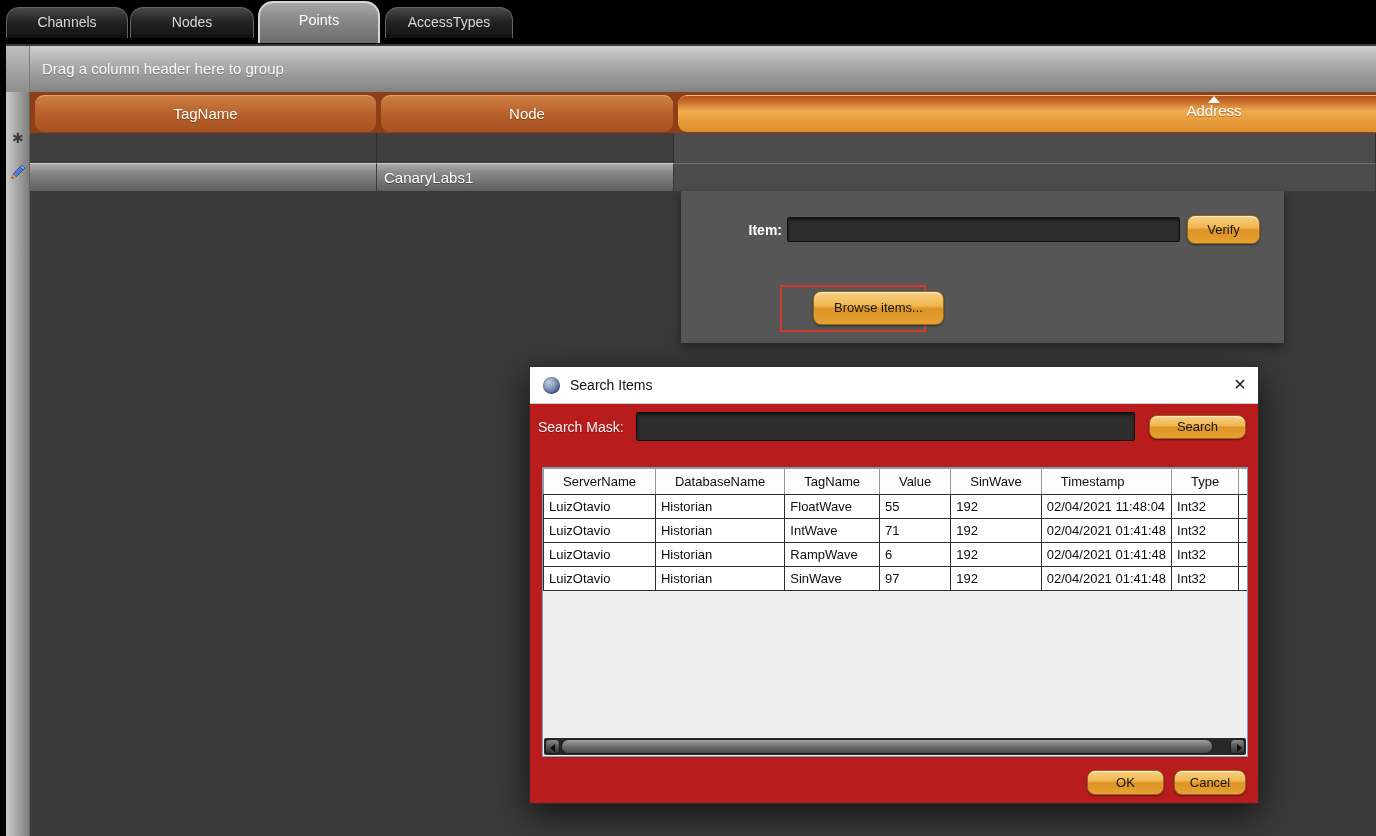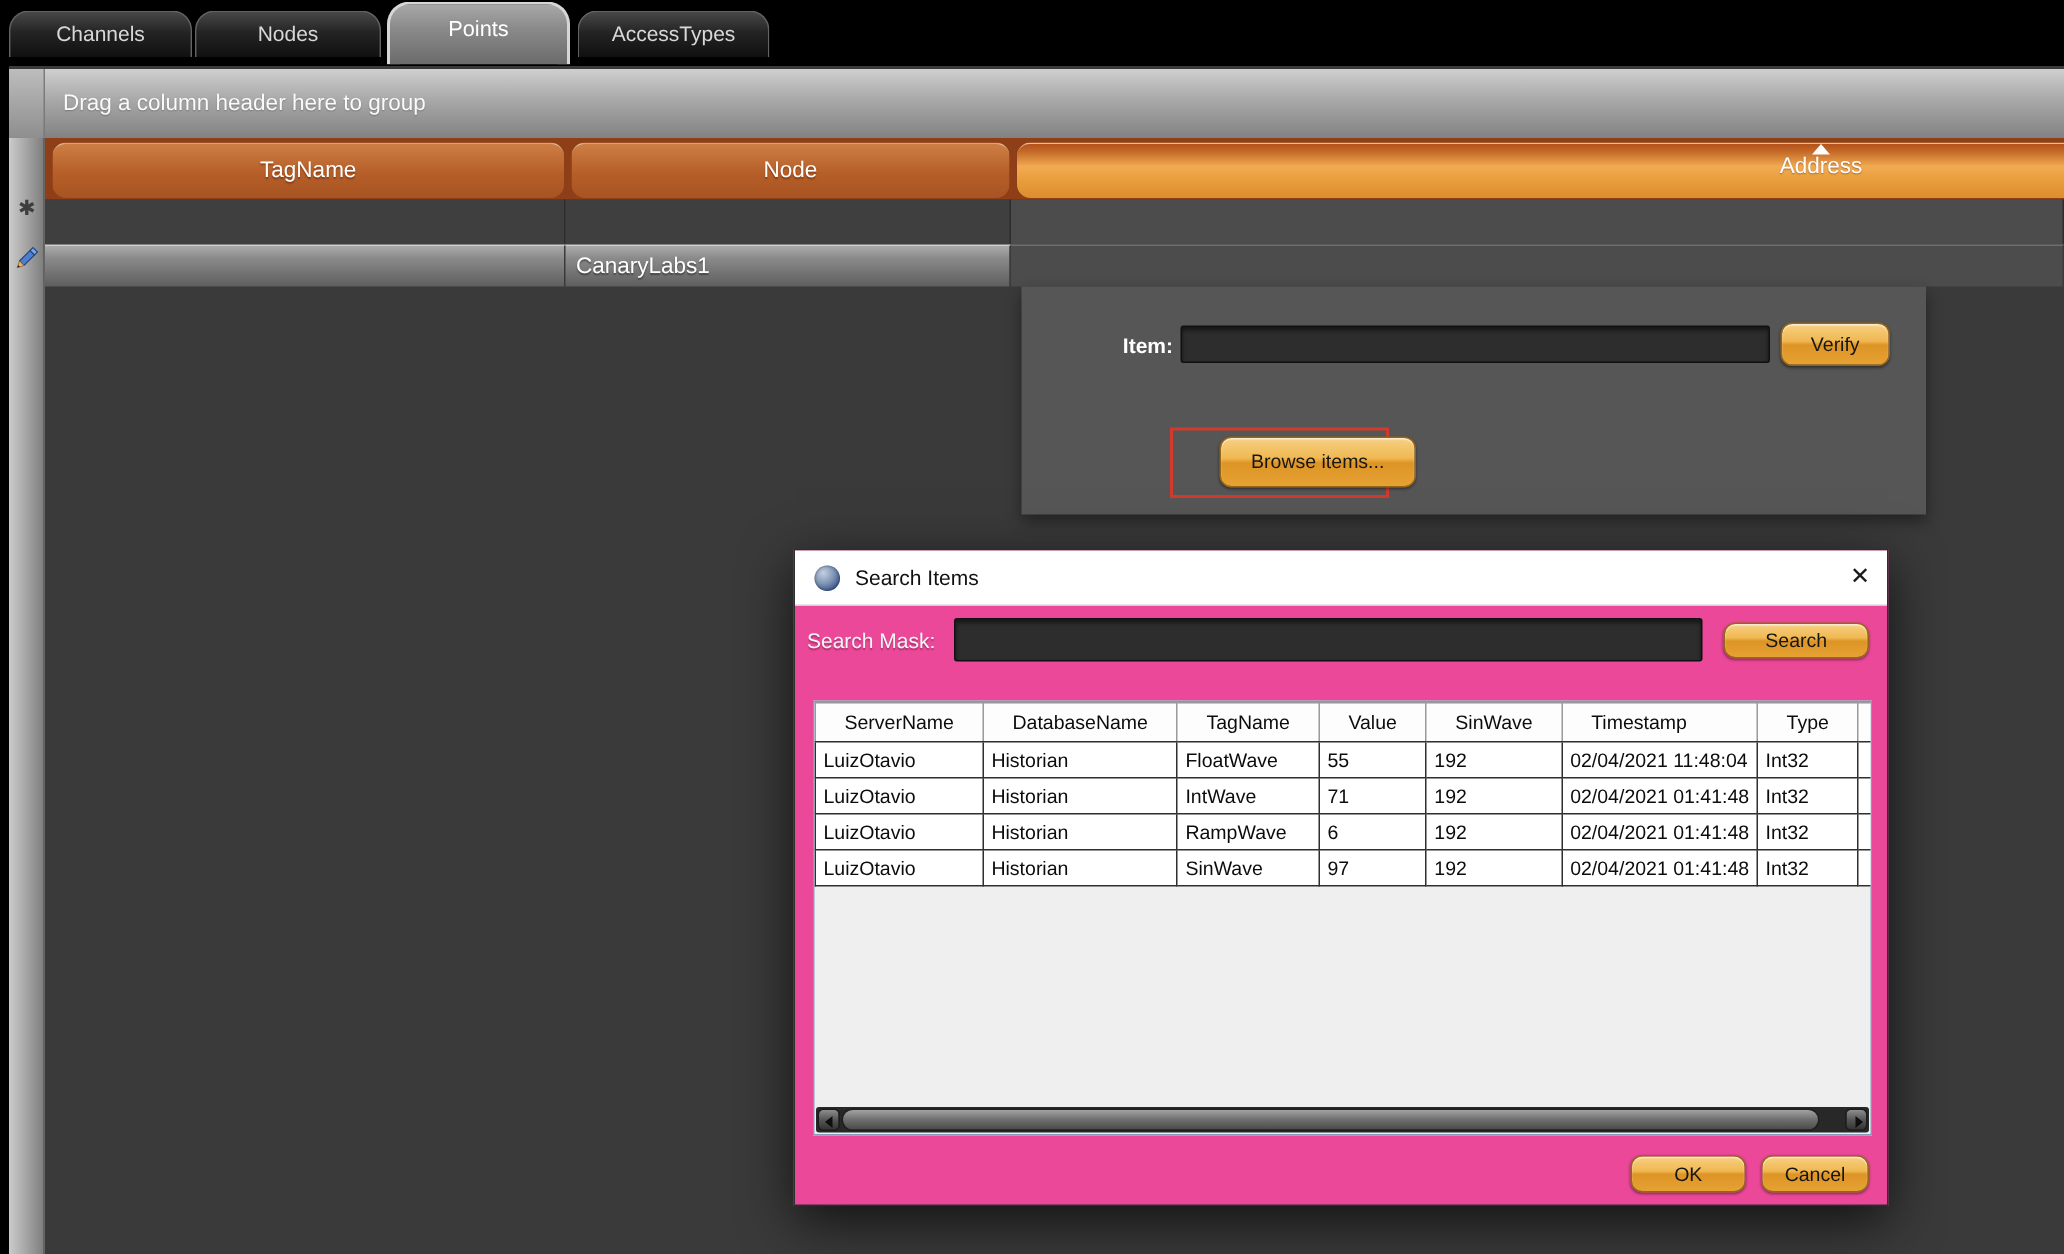--- a/index.html
+++ b/index.html
@@ -111,21 +111,21 @@
     color:#161616; font-size:13px; text-align:center; cursor:pointer;
     font-family:"Liberation Sans", sans-serif;
   }
   .verify-btn { left:506px; top:24px; width:73px; height:29px; line-height:27px; }
   .browse-btn { left:106px; top:100px; width:131px; height:34px; line-height:32px;margin-left:26px; }
   .red-annotation { left:99px; top:94px; width:146px; height:47px; border:2px solid #d23a2e; }
 
   
   .dialog {
     left:529px; top:366px; width:730px; height:438px;
-    background:#ec4899; border:1px solid #2e2e2e;
+    background:#b91c1c; border:1px solid #2e2e2e;
     box-shadow:0 10px 34px rgba(0,0,0,.7);
   }
   .dlg-titlebar { left:0; top:0; width:100%; height:37px; background:#ffffff; border-bottom:1px solid #d0d0d0; }
   .dlg-app-icon {
     left:13px; top:10px; width:17px; height:17px; border-radius:50%;
     background:radial-gradient(circle at 35% 30%, #c3cfdf 0%, #7d93b4 45%, #33508a 80%, #22355c 100%);
     box-shadow:inset 0 0 2px rgba(0,0,0,.5);
   }
   .dlg-title { left:40px; top:10px; color:#101010; font-size:14px; }
   .dlg-close { left:700px; top:8px; width:20px; height:20px; color:#1a1a1a; font-size:16px; text-align:center; line-height:20px; cursor:pointer; }

